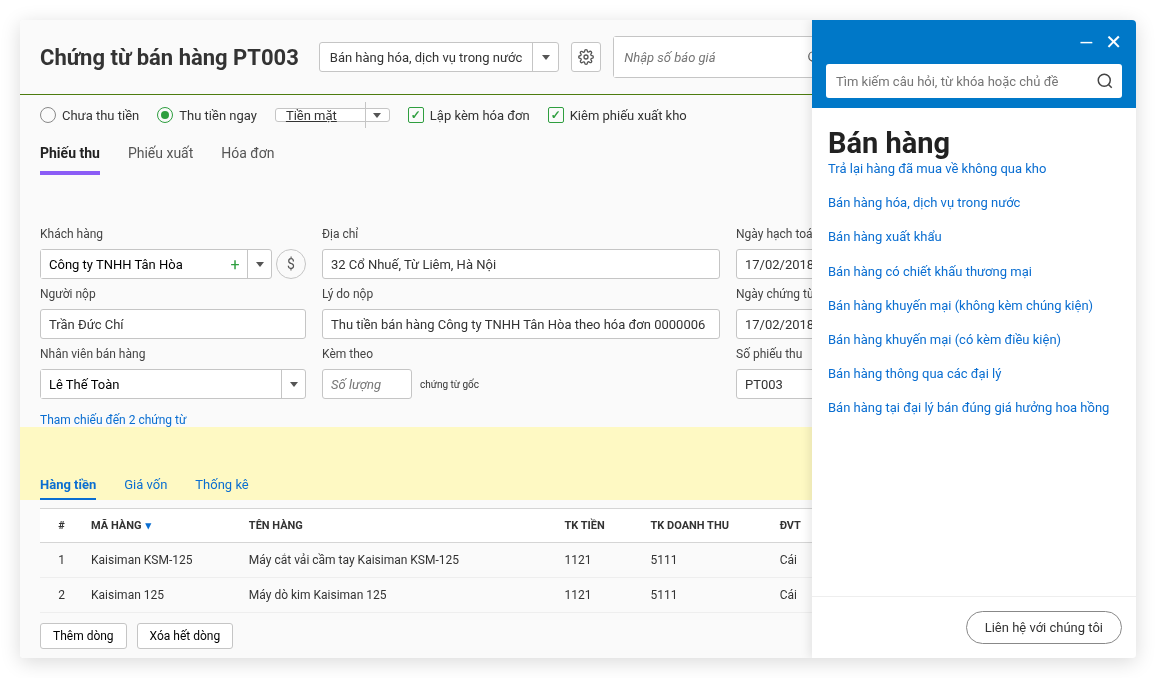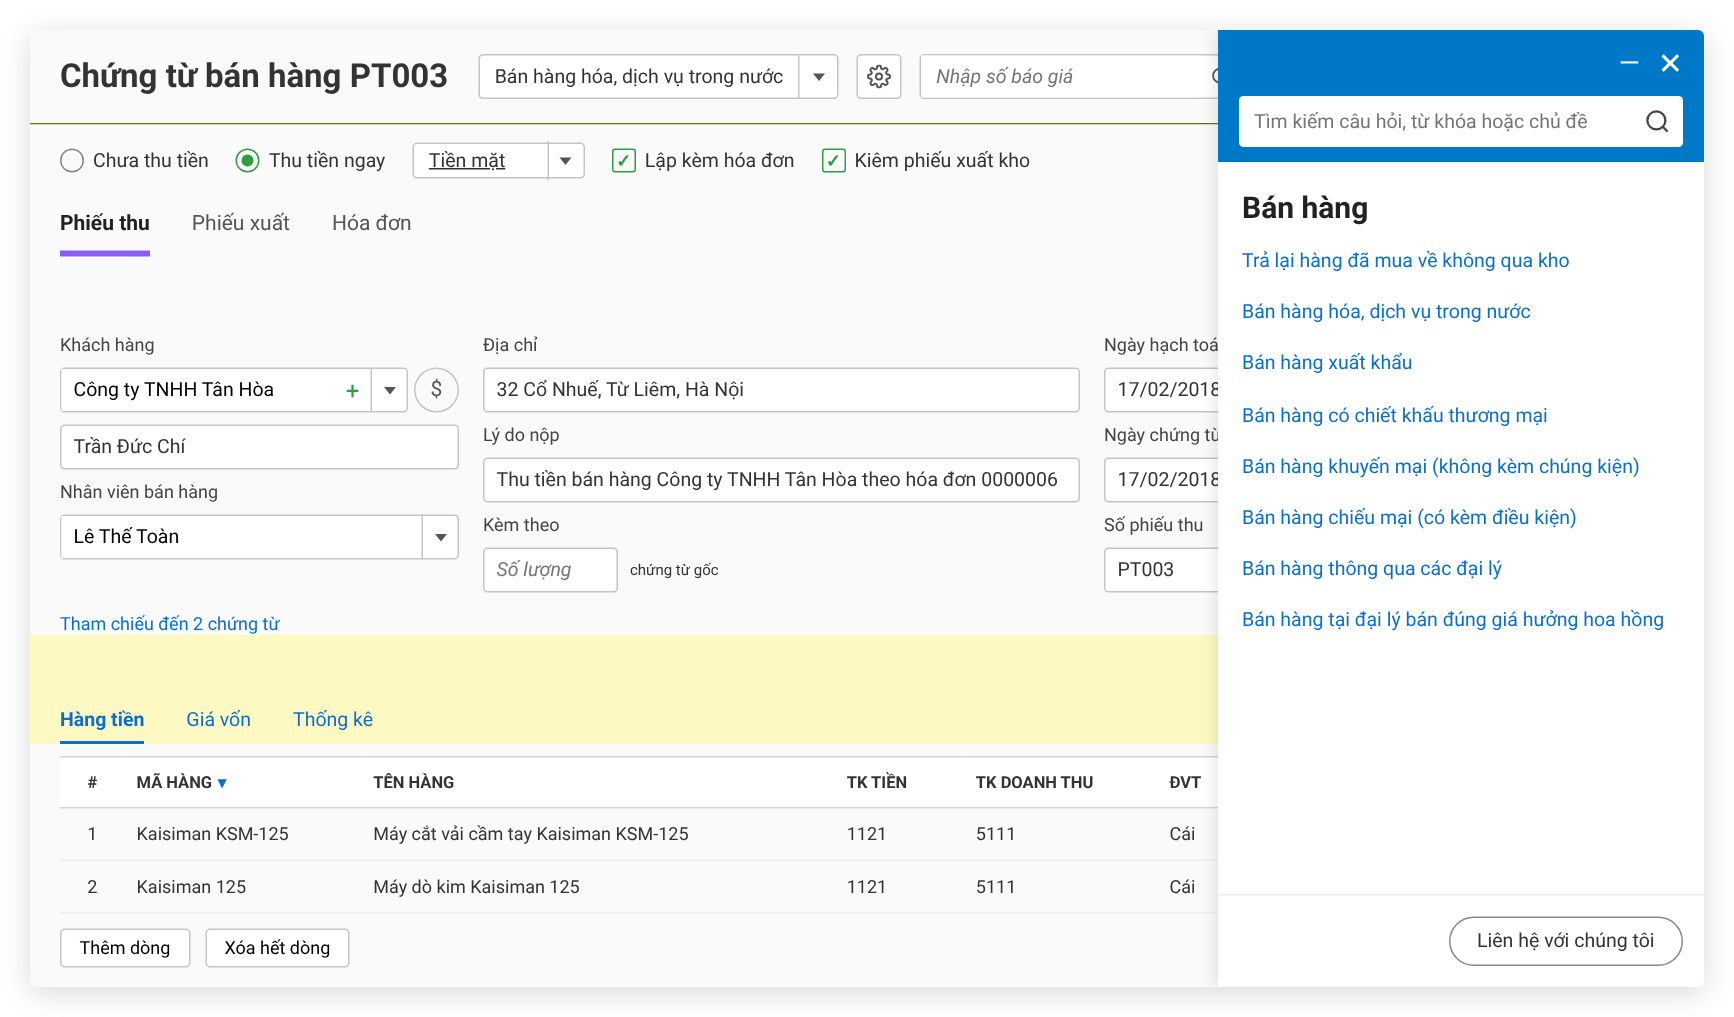--- a/index.html
+++ b/index.html
@@ -4,34 +4,34 @@
 <style>
 * { box-sizing: border-box; margin: 0; padding: 0; font-family: -apple-system, BlinkMacSystemFont, "Segoe UI", Roboto, Arial, sans-serif; }
 body { background: #fff; width: 1156px; height: 678px; position: relative; overflow: hidden; }
 .main-window { position: absolute; left: 20px; top: 20px; width: 1116px; height: 638px; background: #fff; border-radius: 4px; box-shadow: 0 4px 20px rgba(0,0,0,0.15); overflow: hidden; }
 .titlebar { display: flex; align-items: center; padding: 16px 20px; gap: 12px; background: #fafafa; border-bottom: 1px solid #4d7c0f; }
 .page-title { font-size: 22px; font-weight: 700; color: #333; margin-right: 8px; }
 .sel { display: flex; align-items: center; border: 1px solid #c5c5c5; border-radius: 3px; background: #fff; height: 30px; }
 .sel .sel-text { padding: 0 10px; font-size: 13px; color: #333; }
 .sel .sel-caret { width: 26px; height: 28px; border-left: 1px solid #c5c5c5; display: flex; align-items: center; justify-content: center; color: #555; cursor: pointer; }
 .gear-btn { width: 30px; height: 30px; border: 1px solid #c5c5c5; border-radius: 3px; background: #fff; display: flex; align-items: center; justify-content: center; cursor: pointer; color: #555; }
-.search-quote { flex: 0 0 200px; display: flex; border: 1px solid #c5c5c5; border-radius: 3px; height: 30px; background: #fff; }
+.search-quote { flex: 0 0 200px; display: flex; border: 1px solid #c5c5c5; border-radius: 3px; height: 42px; background: #fff; }
 .search-quote input { flex: 1; border: none; outline: none; padding: 0 10px; font-size: 13px; font-style: italic; color: #666; }
 .search-quote .mag { width: 30px; display: flex; align-items: center; justify-content: center; color: #555; }
 .search-quote .caret2 { width: 26px; border-left: 1px solid #c5c5c5; display: flex; align-items: center; justify-content: center; height: 28px; color: #555; cursor: pointer; }
 .title-right { margin-left: auto; display: flex; align-items: center; gap: 12px; }
 .title-right .help-btn { width: 30px; height: 30px; border-radius: 50%; border: 1.5px solid #aaa; display: flex; align-items: center; justify-content: center; color: #888; cursor: pointer; font-size: 16px; }
 .title-right .close-btn { font-size: 22px; color: #888; cursor: pointer; padding: 0 8px; }
 
 .payment-row { display: flex; align-items: center; padding: 12px 20px; gap: 18px; background: #fafafa; }
 .radio-item { display: flex; align-items: center; gap: 6px; font-size: 13px; color: #333; cursor: pointer; }
 .radio-o { width: 16px; height: 16px; border: 1.5px solid #888; border-radius: 50%; display: flex; align-items: center; justify-content: center; }
 .radio-o.checked { border-color: #2e9e3f; }
 .radio-o.checked::after { content: ''; width: 8px; height: 8px; background: #2e9e3f; border-radius: 50%; }
-.cash-sel { display: flex; align-items: center; border: 1px solid #c5c5c5; border-radius: 3px; background: #fff; height: 24px; }
+.cash-sel { display: flex; align-items: center; border: 1px solid #c5c5c5; border-radius: 3px; background: #fff; height: 14px; }
 .cash-sel .t { padding: 0 28px 0 10px; font-size: 13px; text-decoration: underline; color: #333; }
 .cash-sel .c { width: 24px; border-left: 1px solid #c5c5c5; display: flex; align-items: center; justify-content: center; height: 26px; color: #555; }
 .check-item { display: flex; align-items: center; gap: 6px; font-size: 13px; color: #333; cursor: pointer; }
 .check-box { width: 16px; height: 16px; border: 1.5px solid #2e9e3f; border-radius: 2px; display: flex; align-items: center; justify-content: center; color: #2e9e3f; font-size: 12px; font-weight: bold; }
 
 .tabs { display: flex; padding: 0 20px; gap: 28px; background: #fafafa; }
 .tab { padding: 10px 0; font-size: 14px; color: #555; cursor: pointer; border-bottom: 2px solid transparent; }
 .tab.active { font-weight: 700; color: #222; border-bottom: 4px solid #8b5cf6; }
 
 .form-area { display: flex; padding: 14px 20px 8px; gap: 16px; background: #fafafa; }
@@ -81,21 +81,21 @@
 
 .help-panel { position: absolute; right: 0; top: 0; width: 324px; height: 100%; background: #fff; box-shadow: -2px 0 10px rgba(0,0,0,0.1); display: flex; flex-direction: column; }
 .help-hdr { background: #0078c8; padding: 10px 14px; display: flex; flex-direction: column; gap: 10px; }
 .help-hdr-ctrl { display: flex; justify-content: flex-end; gap: 12px; color: #fff; align-items: center; }
 .help-hdr-ctrl .min { font-size: 18px; cursor: pointer; }
 .help-hdr-ctrl .cls { font-size: 20px; cursor: pointer; }
 .help-search { display: flex; background: #fff; border-radius: 3px; height: 34px; align-items: center; }
 .help-search input { flex: 1; border: none; outline: none; padding: 0 10px; font-size: 13px; color: #333; }
 .help-search .mag { width: 34px; display: flex; align-items: center; justify-content: center; color: #444; }
 .help-body { flex: 1; padding: 18px 16px; overflow: auto; }
-.help-title { font-size: 20px; font-weight: 700; color: #222; margin-bottom: 16px; }
+.help-title { font-size: 29px; font-weight: 700; color: #222; }
 .help-link { display: block; font-size: 13px; color: #0a6ed1; margin-bottom: 16px; cursor: pointer; line-height: 1.4; }
 .help-footer { padding: 14px; display: flex; justify-content: flex-end; border-top: 1px solid #eee; }
 .contact-btn { padding: 8px 18px; border: 1px solid #888; border-radius: 18px; background: #fff; font-size: 13px; cursor: pointer; color: #333; }
 
 .caret-svg { width: 0; height: 0; border-left: 4px solid transparent; border-right: 4px solid transparent; border-top: 5px solid #555; }
 </style>
 </head>
 <body>
 
 <div class="main-window">
@@ -169,20 +169,21 @@
       <div class="cust-wrap">
         <div class="cust-inp">
           <input value="Công ty TNHH Tân Hòa" style="">
           <span class="plus-ic">+</span>
           <span class="caret-ic">
               <span class="caret-svg"></span>
             </span>
         </div>
         <div class="dollar-btn">$</div>
       </div>
+      <div class="field-label">Người nộp</div>
       <div class="field-input">
           <input value="Trần Đức Chí" style="">
         </div>
       <div class="field-label">Nhân viên bán hàng</div>
       <div class="emp-sel">
         <input value="Lê Thế Toàn" style="">
         <span class="caret-ic">
             <span class="caret-svg"></span>
           </span>
       </div>
@@ -301,21 +302,21 @@
       </div>
     </div>
     <div class="help-body">
       <div class="help-title">Bán hàng</div>
       <div id="help-links">
           <a class="help-link">Trả lại hàng đã mua về không qua kho</a>
           <a class="help-link">Bán hàng hóa, dịch vụ trong nước</a>
           <a class="help-link">Bán hàng xuất khẩu</a>
           <a class="help-link">Bán hàng có chiết khấu thương mại</a>
           <a class="help-link">Bán hàng khuyến mại (không kèm chúng kiện)</a>
-          <a class="help-link">Bán hàng chiếu mại (có kèm điều kiện)</a>
+          <a class="help-link">Bán hàng khuyến mại (có kèm điều kiện)</a>
           <a class="help-link">Bán hàng thông qua các đại lý</a>
           <a class="help-link">Bán hàng tại đại lý bán đúng giá hưởng hoa hồng</a>
         </div>
     </div>
     <div class="help-footer">
       <button class="contact-btn">Liên hệ với chúng tôi</button>
     </div>
   </div>
 
 </div>

